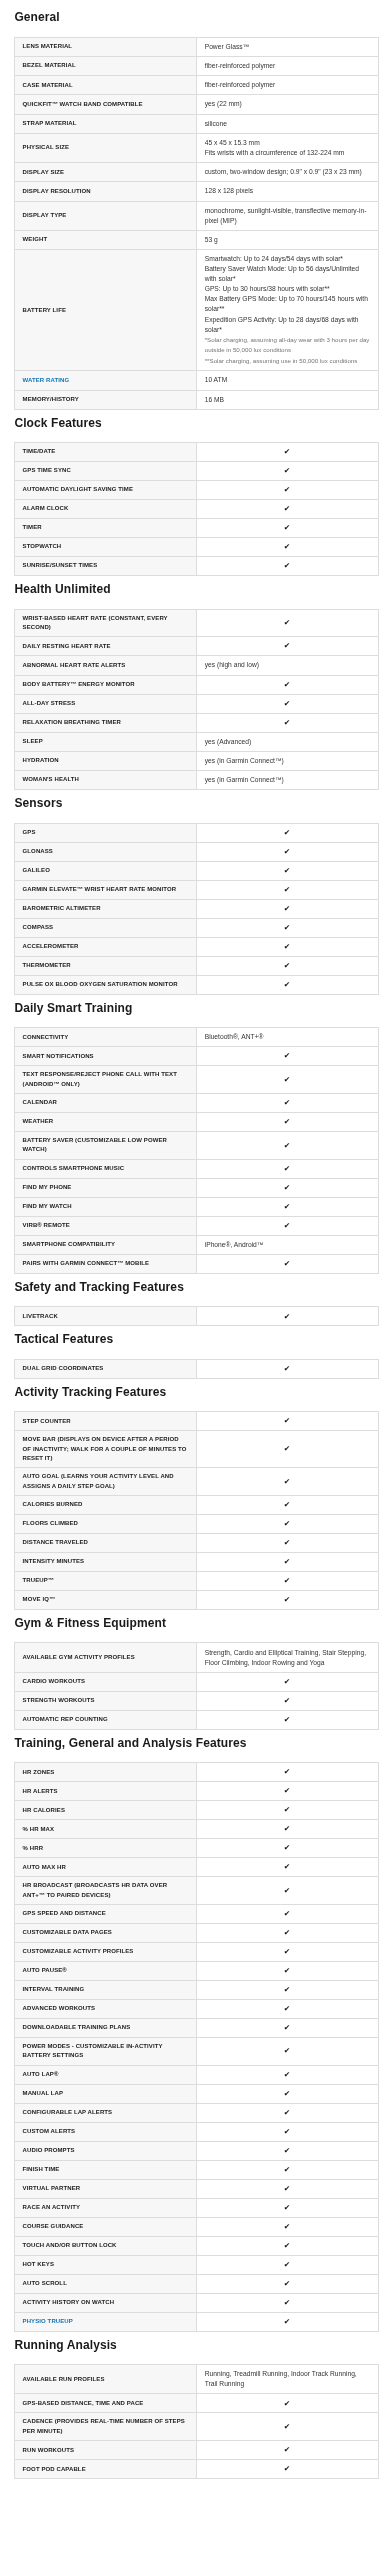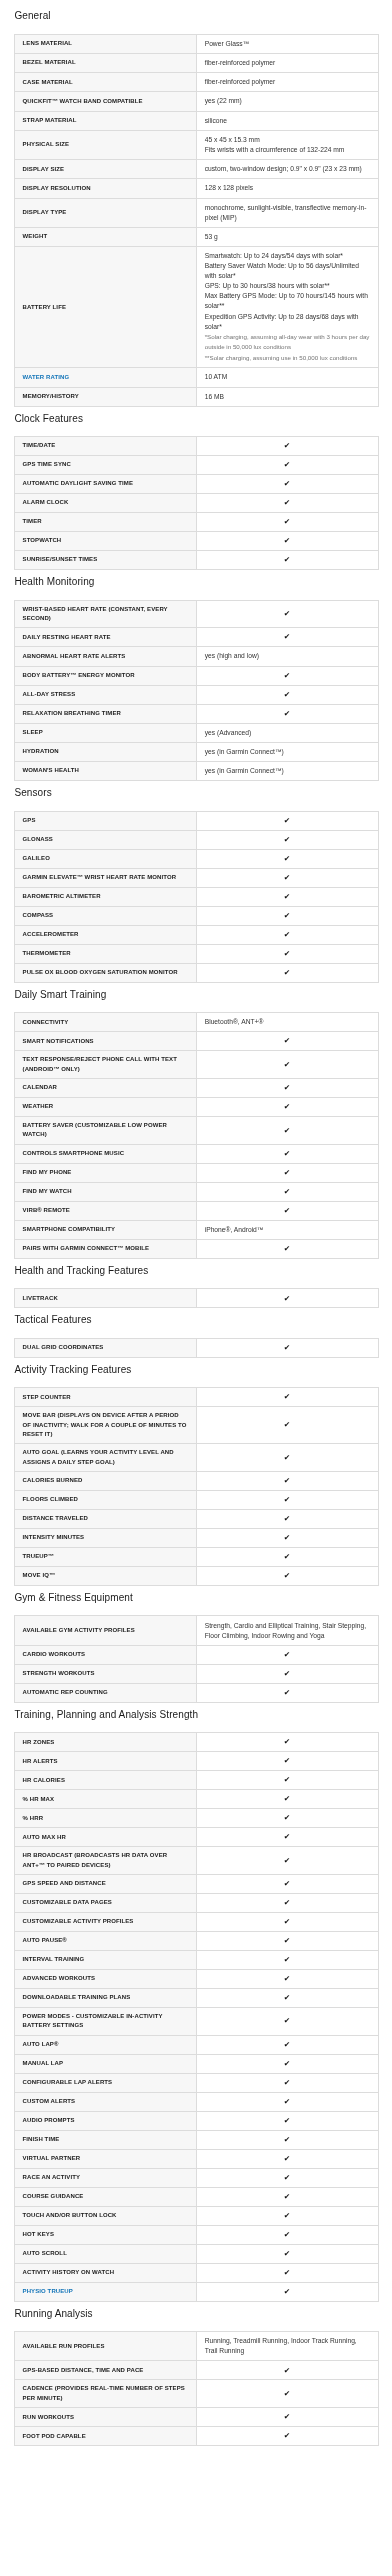--- a/index.html
+++ b/index.html
@@ -1,20 +1,20 @@
 <!DOCTYPE html>
 <html style="font-size:8.2px"><head>
 <meta charset="utf-8">
 <style>
   html,body{margin:0;padding:0;background:#ffffff;}
   body{width:393px;font-family:"Liberation Sans","DejaVu Sans",sans-serif;-webkit-font-smoothing:antialiased;}
   .page{padding:10.3px 14.4px 17.5px 14.4px;box-sizing:border-box;}
   .section{margin-top:6px;}
   .section:first-child{margin-top:0;}
-  .section-title{font-size:10px;font-weight:normal;color:#1a1a1a;margin:0 0 12.4px 0;letter-spacing:0.1px;}
+  .section-title{font-size:12px;font-weight:bold;color:#1a1a1a;margin:0 0 12.4px 0;letter-spacing:0.1px;}
   .spec-table{border:0.5px solid #dcdcdc;background:#fff;}
   .spec-row{display:flex;border-top:0.5px solid #dcdcdc;}
   .spec-row:first-child{border-top:none;}
   .label-cell{width:50%;box-sizing:border-box;background:#f7f7f7;border-right:0.5px solid #dcdcdc;
               padding:4.1px 7.2px;display:flex;align-items:center;min-height:18px;}
   .label{font-weight:bold;font-size:6px;line-height:1.55;color:#1a1a1a;letter-spacing:0.1px;}
   .label.link{color:#1274b8;cursor:pointer;}
   .value-cell{width:50%;box-sizing:border-box;padding:4.1px 8.2px;min-height:18px;
               display:flex;flex-direction:column;justify-content:center;}
   .value-cell.center{align-items:center;}
@@ -198,21 +198,21 @@
             <div class="label-cell">
               <span class="label">SUNRISE/SUNSET TIMES</span>
             </div>
             <div class="value-cell center">
               <span class="check">✔</span>
             </div>
           </div>
         </div>
       </section>
       <section class="section">
-        <h2 class="section-title">Health Monitoring</h2>
+        <h2 class="section-title">Health Unlimited</h2>
         <div class="spec-table">
           <div class="spec-row">
             <div class="label-cell">
               <span class="label">WRIST-BASED HEART RATE (CONSTANT, EVERY SECOND)</span>
             </div>
             <div class="value-cell center">
               <span class="check">✔</span>
             </div>
           </div>
           <div class="spec-row">
@@ -453,21 +453,21 @@
             <div class="label-cell">
               <span class="label">PAIRS WITH GARMIN CONNECT™ MOBILE</span>
             </div>
             <div class="value-cell center">
               <span class="check">✔</span>
             </div>
           </div>
         </div>
       </section>
       <section class="section">
-        <h2 class="section-title">Health and Tracking Features</h2>
+        <h2 class="section-title">Safety and Tracking Features</h2>
         <div class="spec-table">
           <div class="spec-row">
             <div class="label-cell">
               <span class="label">LIVETRACK</span>
             </div>
             <div class="value-cell center">
               <span class="check">✔</span>
             </div>
           </div>
         </div>
@@ -593,21 +593,21 @@
             <div class="label-cell">
               <span class="label">AUTOMATIC REP COUNTING</span>
             </div>
             <div class="value-cell center">
               <span class="check">✔</span>
             </div>
           </div>
         </div>
       </section>
       <section class="section">
-        <h2 class="section-title">Training, Planning and Analysis Strength</h2>
+        <h2 class="section-title">Training, General and Analysis Features</h2>
         <div class="spec-table">
           <div class="spec-row">
             <div class="label-cell">
               <span class="label">HR ZONES</span>
             </div>
             <div class="value-cell center">
               <span class="check">✔</span>
             </div>
           </div>
           <div class="spec-row">

